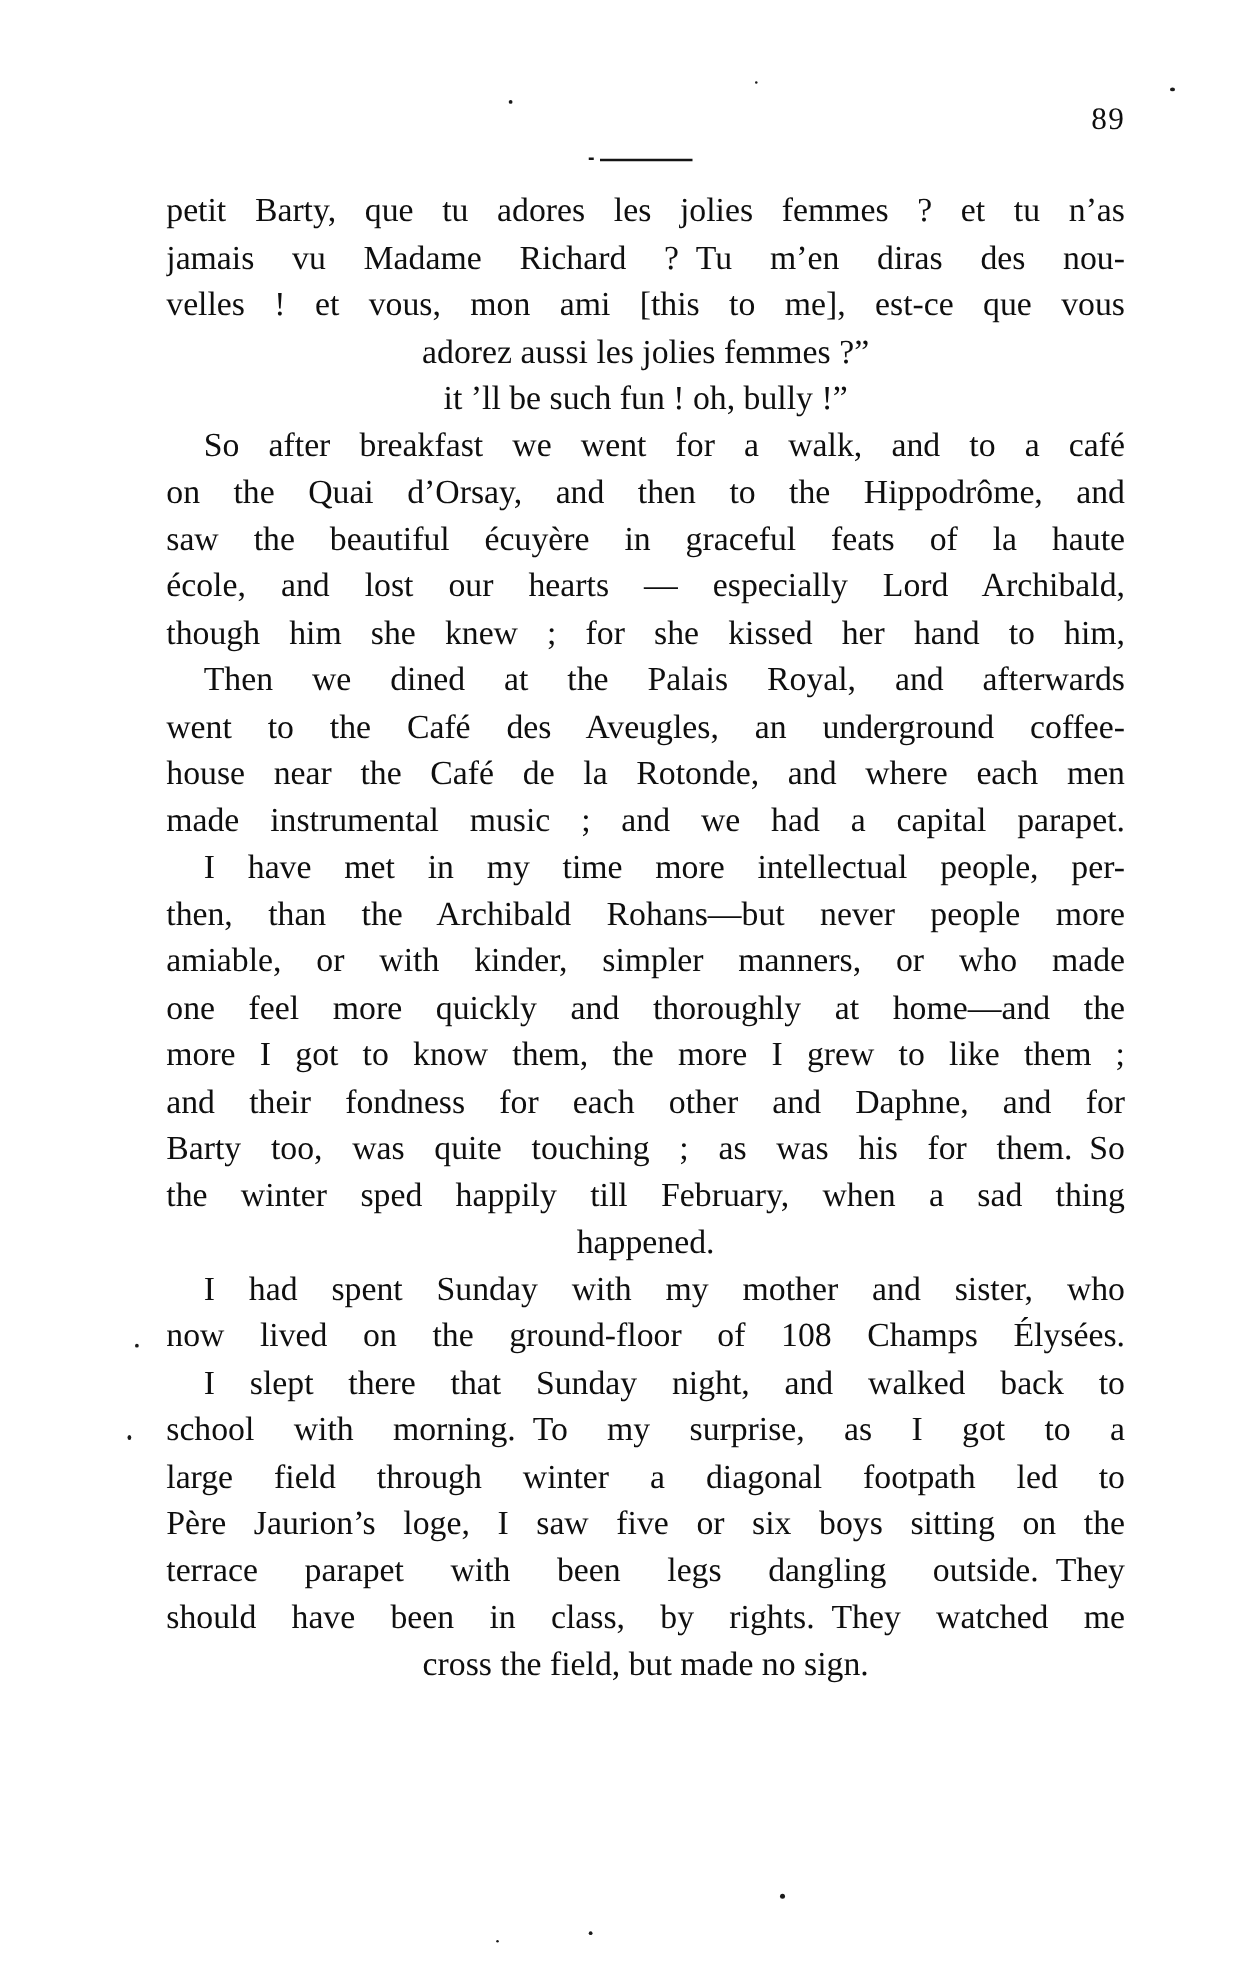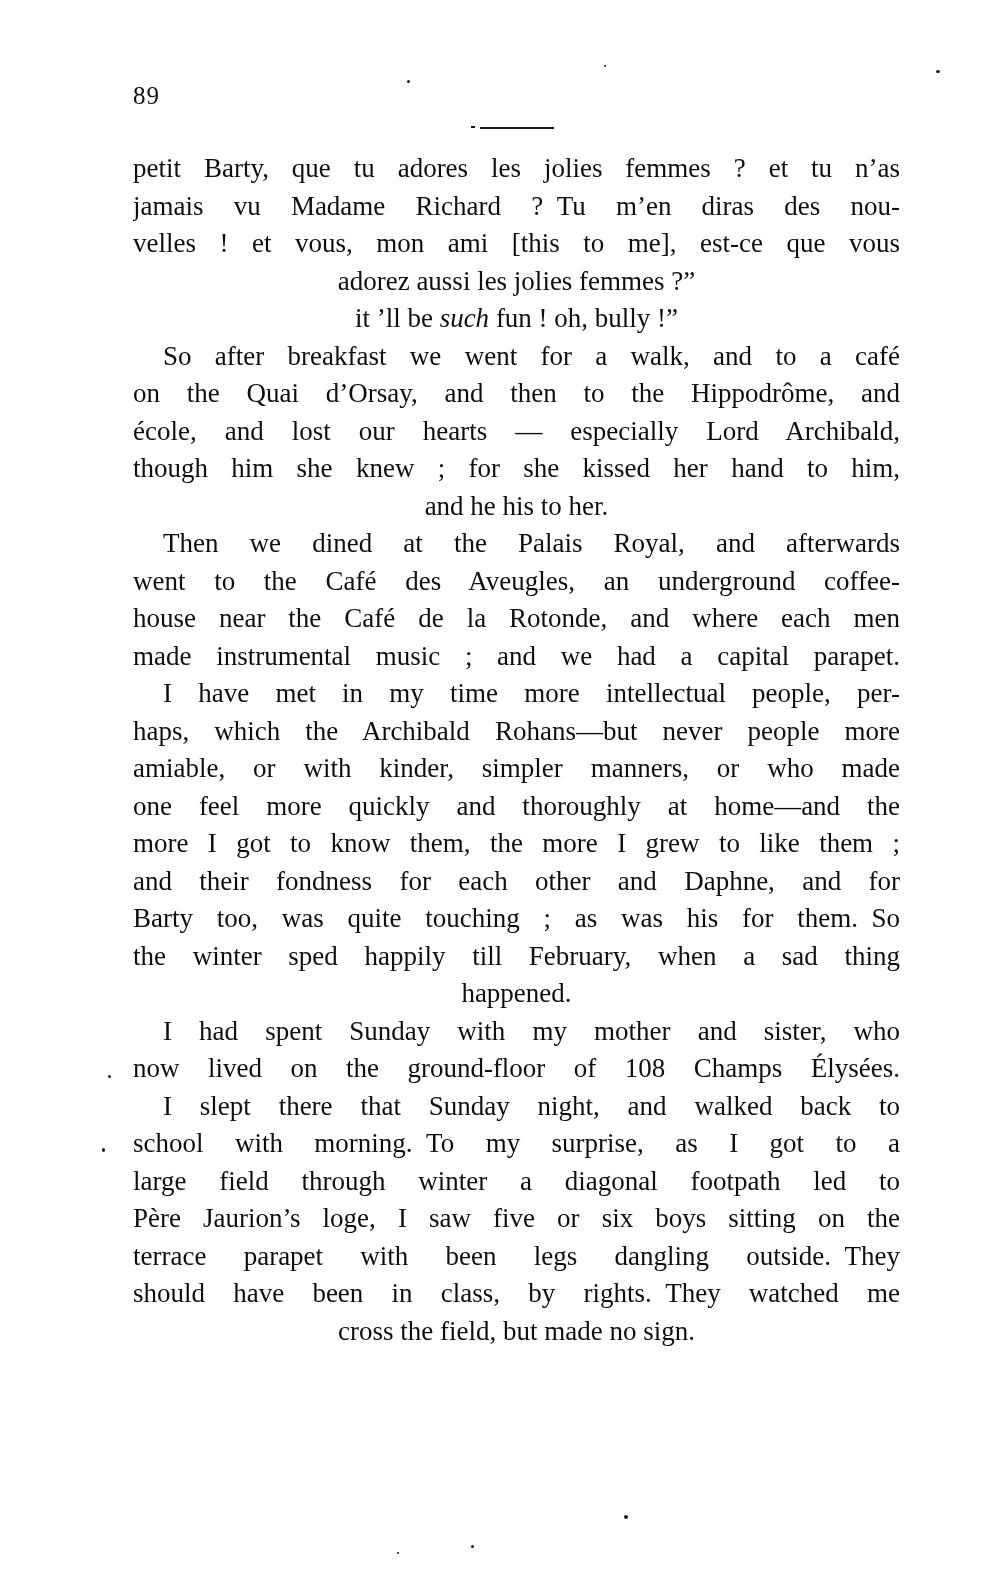--- a/index.html
+++ b/index.html
@@ -11,21 +11,21 @@
   .sheet {
     position: relative;
     width: 1000px; height: 1578px;
     background: #ffffff;
     color: #101010;
     overflow: hidden;
   }
   .page-head {
     position: absolute;
     left: 133px; top: 82px; width: 767px;
-    text-align: left;
+    text-align: right;
   }
   .page-number {
     font-size: 25px;
     letter-spacing: 1px;
     color: #0e0e0e;
   }
   .head-rule {
     position: absolute;
     left: 480px; top: 127px;
     width: 74px; height: 2px;
@@ -82,38 +82,38 @@
   <div class="head-rule"></div>
 
   <div class="text-block">
       <div class="para">
         <div class="line">petit Barty, que tu adores les jolies femmes ? et tu n’as</div>
         <div class="line">jamais vu Madame Richard ? Tu m’en diras des nou-</div>
         <div class="line">velles ! et vous, mon ami [this to me], est-ce que vous</div>
         <div class="line last">adorez aussi les jolies femmes ?”</div>
       </div>
       <div class="para">
-        <div class="line last"><span>it ’ll be </span><span style="font-style: italic;">such</span><span> fun ! oh, bully !”</span></div>
+        <div class="line last"><span>it ’ll be </span><span style="">such</span><span> fun ! oh, bully !”</span></div>
       </div>
       <div class="para">
         <div class="line indent">So after breakfast we went for a walk, and to a café</div>
         <div class="line">on the Quai d’Orsay, and then to the Hippodrôme, and</div>
+        <div class="line">saw the beautiful écuyère in graceful feats of la haute</div>
         <div class="line">école, and lost our hearts — especially Lord Archibald,</div>
         <div class="line">though him she knew ; for she kissed her hand to him,</div>
-        <div class="line last">and he his to her.</div>
       </div>
       <div class="para">
         <div class="line indent">Then we dined at the Palais Royal, and afterwards</div>
         <div class="line">went to the Café des Aveugles, an underground coffee-</div>
         <div class="line">house near the Café de la Rotonde, and where each men</div>
         <div class="line fulllast">made instrumental music ; and we had a capital parapet.</div>
       </div>
       <div class="para">
         <div class="line indent">I have met in my time more intellectual people, per-</div>
-        <div class="line">haps, which the Archibald Rohans—but never people more</div>
+        <div class="line">then, than the Archibald Rohans—but never people more</div>
         <div class="line">amiable, or with kinder, simpler manners, or who made</div>
         <div class="line">one feel more quickly and thoroughly at home—and the</div>
         <div class="line">more I got to know them, the more I grew to like them ;</div>
         <div class="line">and their fondness for each other and Daphne, and for</div>
         <div class="line">Barty too, was quite touching ; as was his for them. So</div>
         <div class="line">the winter sped happily till February, when a sad thing</div>
         <div class="line last">happened.</div>
       </div>
       <div class="para">
         <div class="line indent">I had spent Sunday with my mother and sister, who</div>

